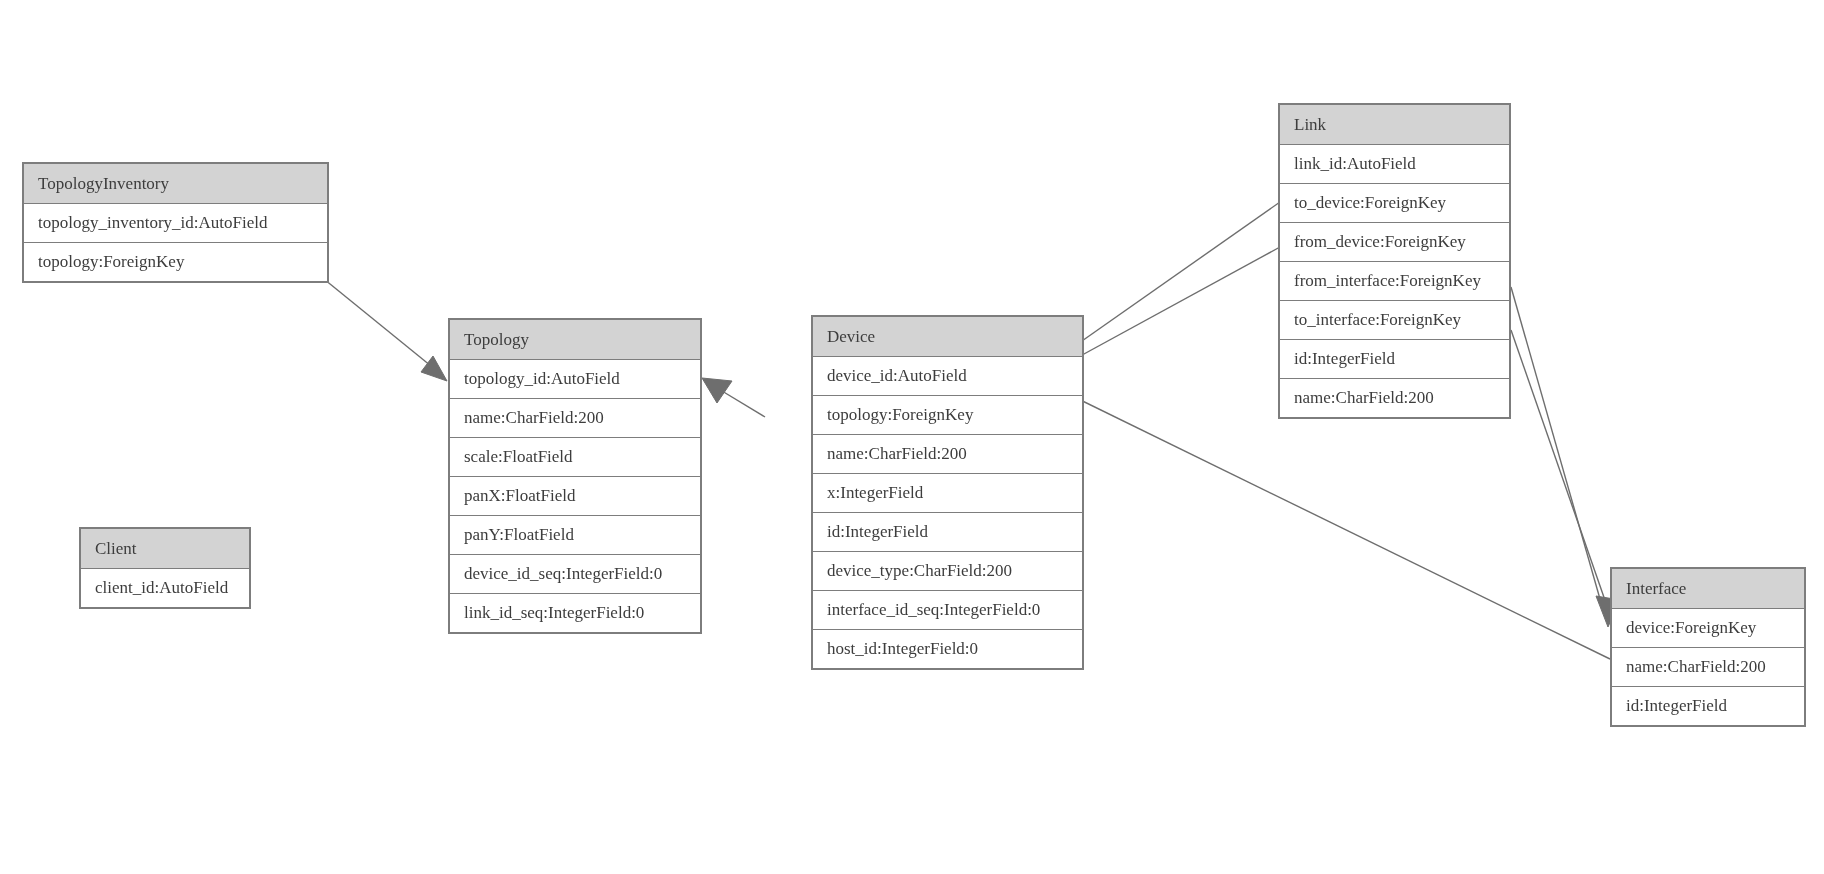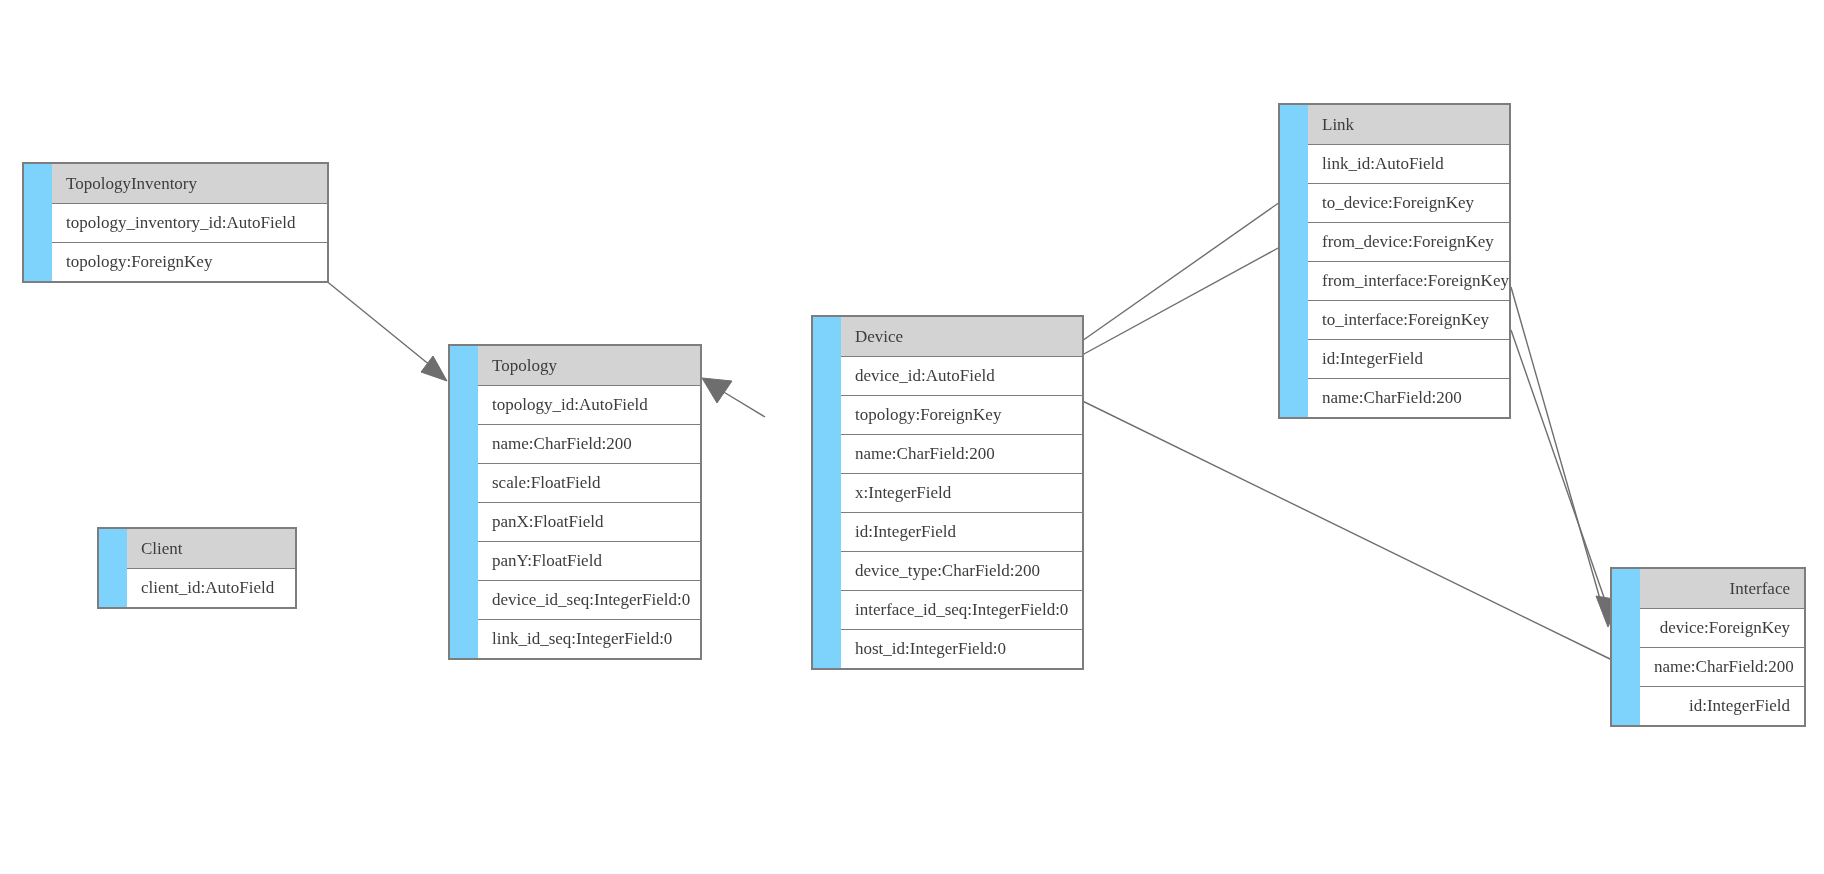--- a/index.html
+++ b/index.html
@@ -32,21 +32,20 @@
     stroke: #6e6e6e;
   }
   .entity {
     position: absolute;
     z-index: 2;
     background: #7dd3fc;
     border: 2px solid #7d7d7d;
     box-sizing: border-box;
     color: #3d3d3d;
     font-size: 17px;
-    padding-left: 28px;
   }
   .entity-header {
     background: #d3d3d3;
     height: 39px;
     line-height: 39px;
     padding: 0 14px;
     border-bottom: 1px solid #7d7d7d;
     white-space: nowrap;
     overflow: hidden;
   }
@@ -57,25 +56,25 @@
     padding: 0 14px;
     border-bottom: 1px solid #7d7d7d;
     white-space: nowrap;
     overflow: hidden;
   }
   .entity-row:last-child {
     border-bottom: none;
   }
   
   #entity-topologyinventory { left: 22px;   top: 162px; width: 307px; }
-  #entity-topology          { left: 448px;  top: 318px; width: 254px; margin-top: 26px; }
-  #entity-client            { left: 79px;   top: 527px; width: 200px; margin-left: 18px; }
+  #entity-topology          { left: 448px;  top: 318px; width: 254px; }
+  #entity-client            { left: 79px;   top: 527px; width: 172px; }
   #entity-device            { left: 765px;  top: 315px; width: 273px; margin-left: 46px; }
   #entity-link              { left: 1278px; top: 103px; width: 233px; }
-  #entity-interface         { left: 1610px; top: 567px; width: 196px; text-align: right; }
+  #entity-interface         { left: 1610px; top: 567px; width: 196px; }
 </style>
 </head>
 <body>
 
 <div class="canvas">
 
   <svg class="edges" width="1824" height="874" viewBox="0 0 1824 874">
 
     <line x1="303" y1="262" x2="431" y2="366"></line>
     <polygon points="447,381 421,372 433,356"></polygon>

